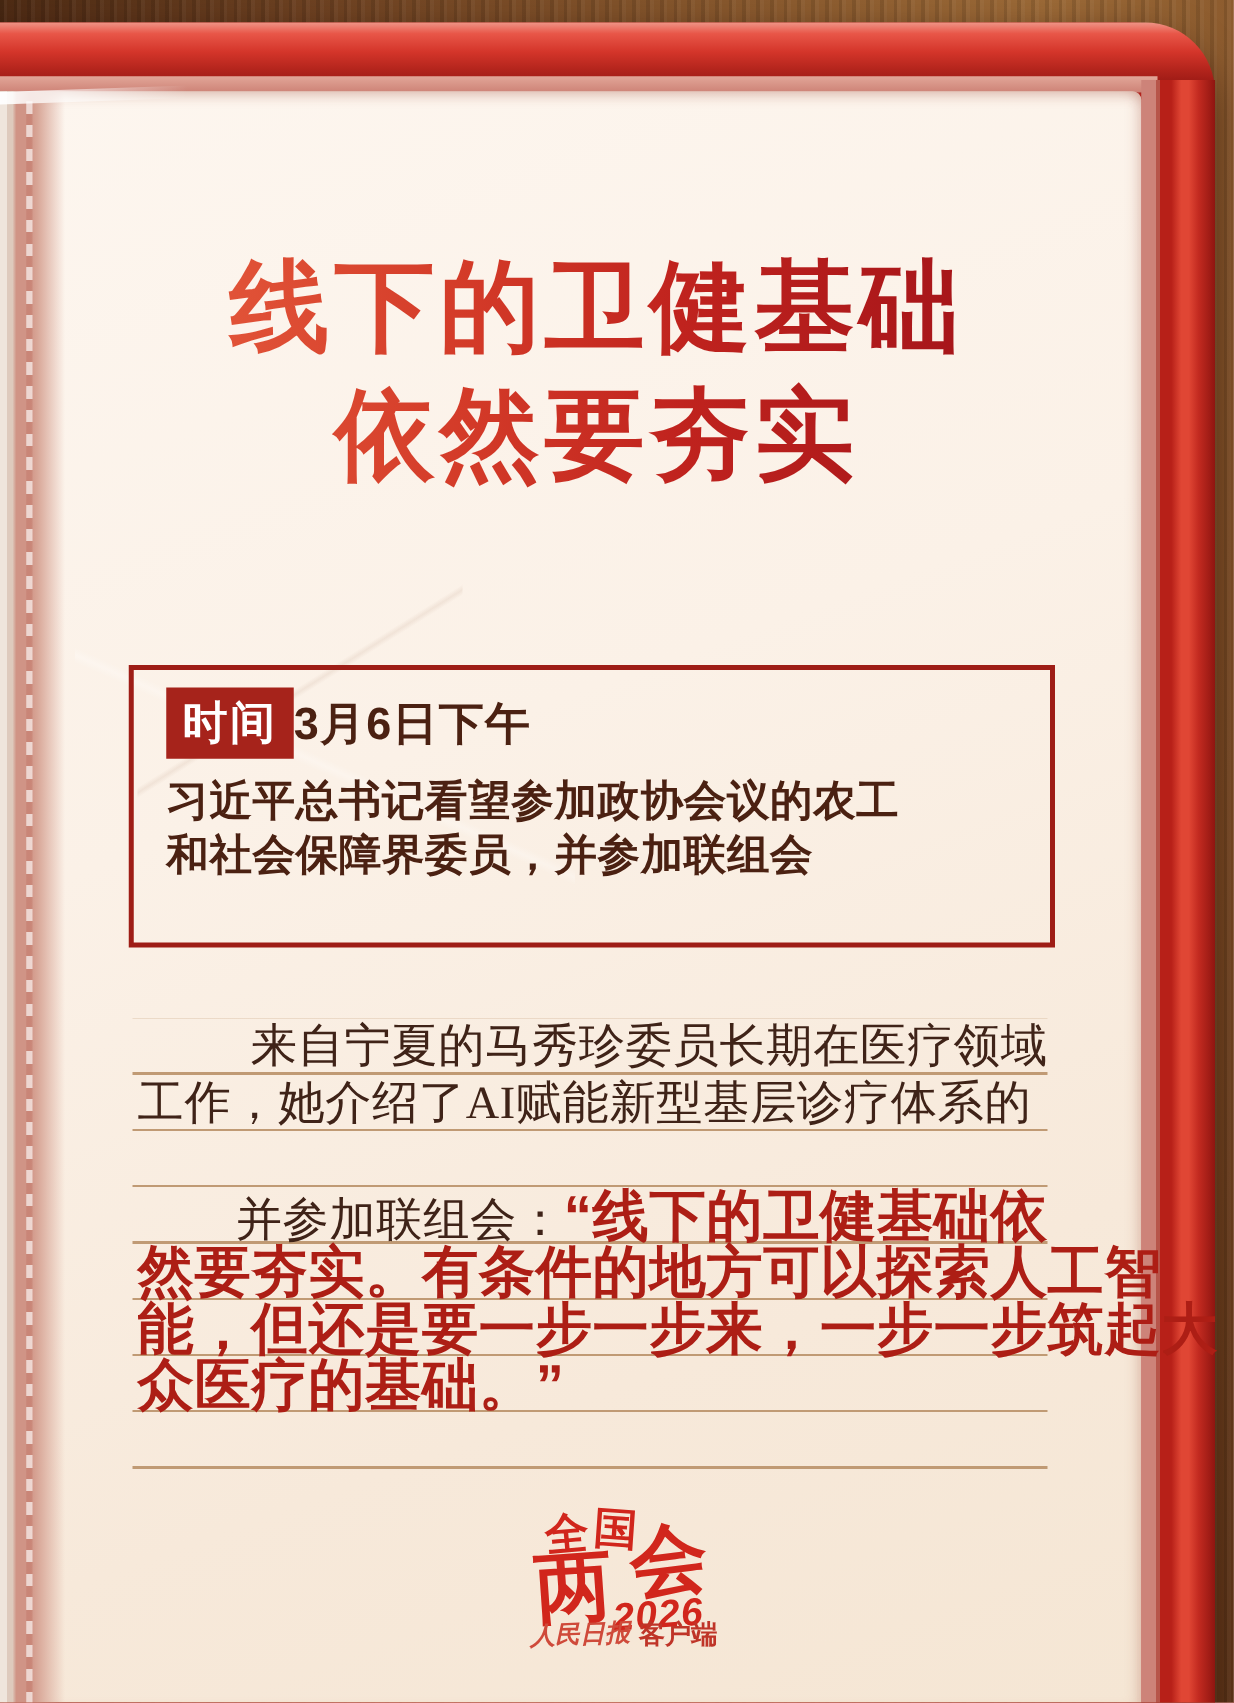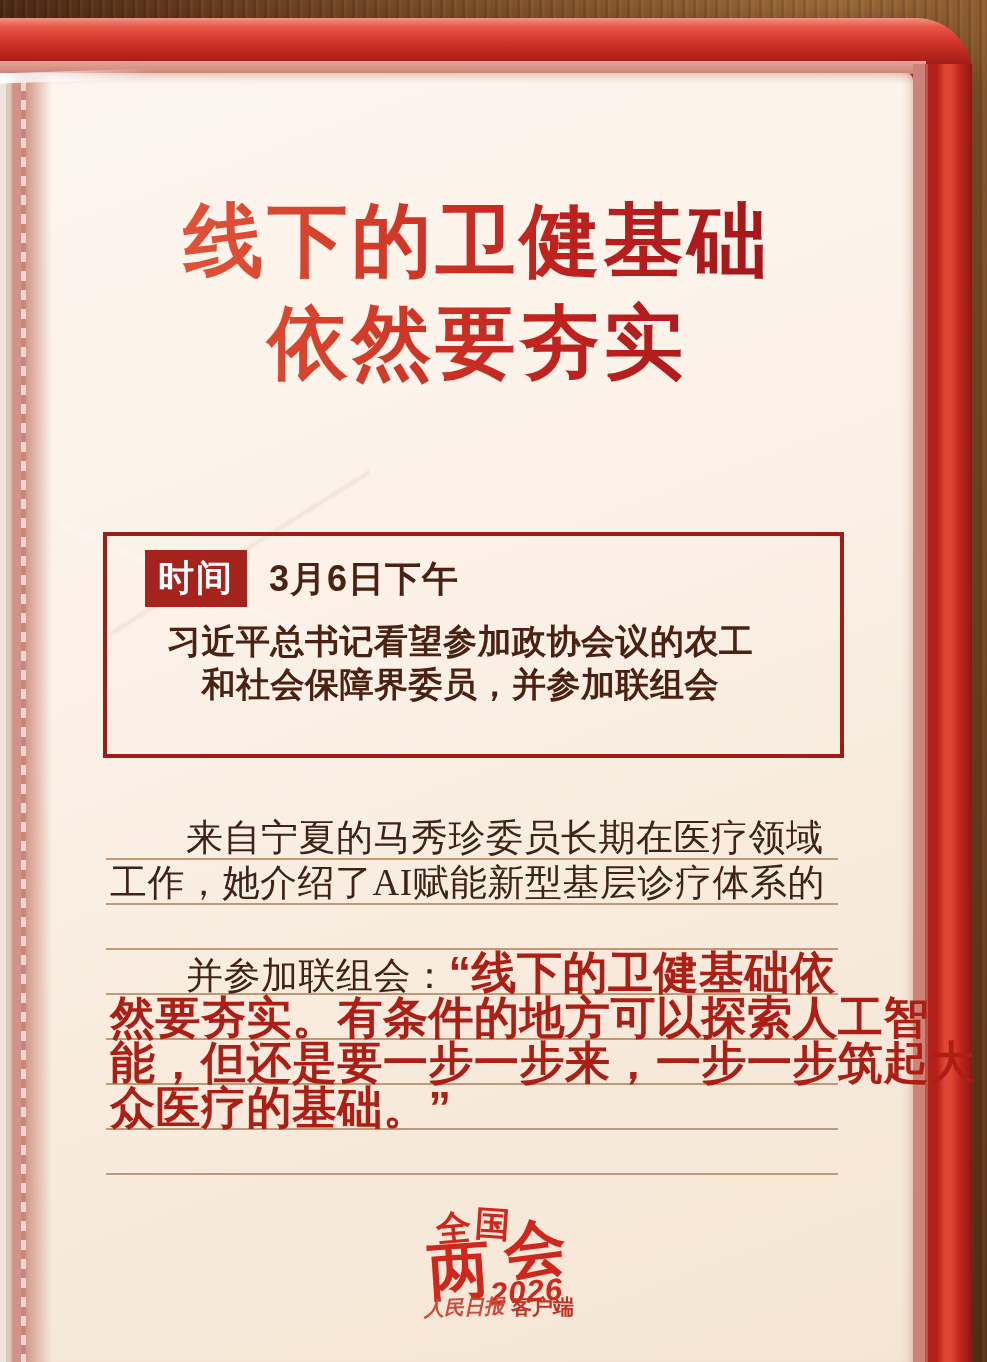--- a/index.html
+++ b/index.html
@@ -33,41 +33,41 @@
     background:linear-gradient(90deg,rgba(255,255,255,.95),rgba(255,255,255,0));
     transform:skewY(-2deg);}
   .crease{position:absolute;pointer-events:none;opacity:.5;}
   .crease.c1{left:60px;top:400px;width:400px;height:280px;
     background:linear-gradient(24deg,rgba(0,0,0,0) 48.6%,rgba(255,255,255,.55) 50%,rgba(0,0,0,0) 51.4%);}
   .crease.c2{left:110px;top:380px;width:260px;height:200px;
     background:linear-gradient(-32deg,rgba(0,0,0,0) 48.8%,rgba(200,170,150,.4) 50%,rgba(0,0,0,0) 51.2%);}
   
   .headline{position:absolute;left:60px;top:196px;width:835px;text-align:center;
     font-weight:900;font-size:80px;line-height:102px;letter-spacing:4px;
-    font-family:Liberation Mono, monospace;
+    font-family:Liberation Serif, serif;
     background:linear-gradient(90deg,#e65c3d 6%,#d33a28 38%,#c0231e 58%,#9c1018 96%);
     -webkit-background-clip:text;background-clip:text;color:transparent;
     -webkit-text-fill-color:transparent;}
   
   .agenda{position:absolute;left:103px;top:532px;width:741px;height:226px;box-sizing:border-box;
-    border:4px solid #9e1d16;padding:14px 14px 18px 38px;}
+    border:4px solid #9e1d16;padding:14px 14px 18px 26px;}
   .row{display:flex;align-items:flex-start;}
   .row+.row{margin-top:13px;}
   .chip{flex:none;background:#a6231b;color:#ffffff;font-weight:700;
     font-size:36px;line-height:1;letter-spacing:2px;padding:10px 13px 11px;}
-  .row .val{margin-left:22px;color:#4b2112;font-weight:800;}
+  .row .val{color:#4b2112;font-weight:800;}
   .time-val{font-size:36px;line-height:57px;letter-spacing:1px;}
-  .sched{font-size:34px;line-height:43px;letter-spacing:.5px;text-align:center;}
+  .sched{font-size:34px;line-height:43px;letter-spacing:.5px;}
   .sched div{white-space:nowrap;}
   
   .ruled{position:absolute;left:106px;top:815px;width:732px;height:361px;
     background:repeating-linear-gradient(180deg,rgba(0,0,0,0) 0 43px,#c09a74 43px 45px);}
   .ruled .line{height:45px;line-height:45px;white-space:nowrap;padding-left:4px;
     font-family:"Liberation Serif",serif;font-size:37px;color:#3f2318;letter-spacing:.5px;}
-  .ruled .line.indent{padding-left:80px;}
+  .ruled .line.indent{padding-left:80px;text-align:right;}
   .ruled .line.blank{height:45px;}
   .q{font-family:"Liberation Sans",sans-serif;font-weight:900;color:#ad1e15;
     font-size:45px;letter-spacing:.5px;}
   
   .logo{position:absolute;left:428px;top:1202px;width:140px;height:100px;color:#d1261c;
     font-family:"Liberation Sans",sans-serif;font-weight:900;}
   .logo span{position:absolute;display:block;line-height:1;}
   .lg-quan{left:8px;top:8px;font-size:35px;transform:rotate(-5deg);}
   .lg-guo{left:47px;top:4px;font-size:35px;transform:rotate(4deg);}
   .lg-hui{left:76px;top:16px;font-size:62px;transform:rotate(-7deg);}

